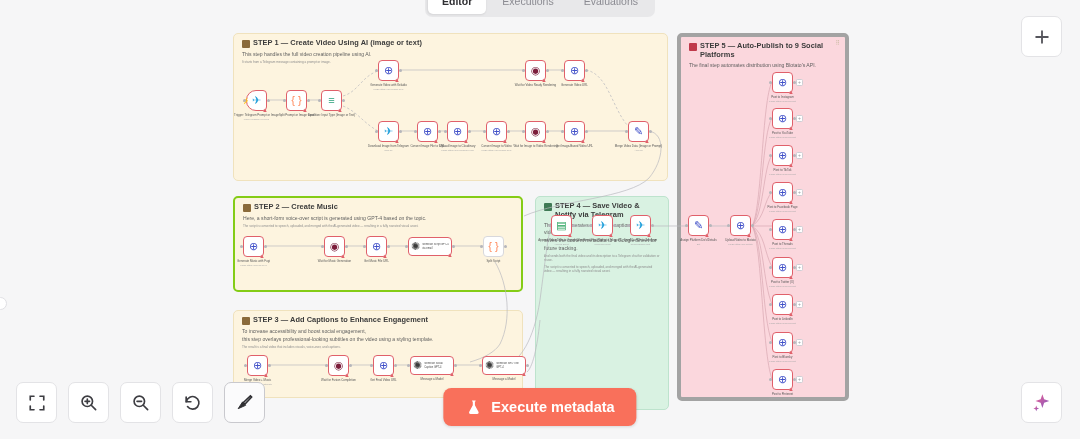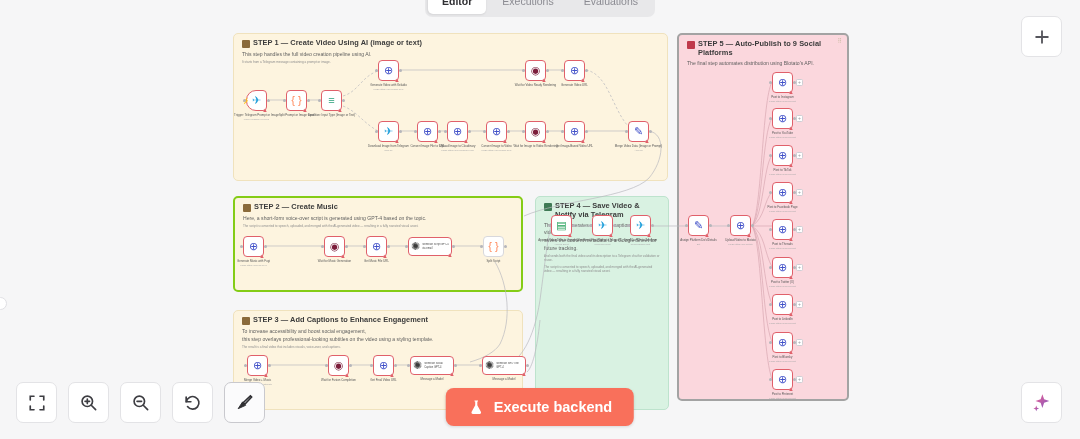--- a/index.html
+++ b/index.html
@@ -20,21 +20,21 @@
   .note { position:absolute; border-radius:5px; padding:5px 8px; overflow:hidden; }
   .note .nh { display:flex; align-items:flex-start; gap:3px; }
   .note .swatch { width:8px; height:8px; border-radius:1px; flex:none; margin-top:1px;}
   .note h3 { font-size:7.4px; font-weight:700; color:#3b3b3b; line-height:1.18; letter-spacing:.05px;}
   .note p.l1 { font-size:5.1px; color:#5e5e5e; line-height:1.42; margin-top:2.5px; }
   .note p.l2 { font-size:3.1px; color:#8d8d8d; line-height:1.45; margin-top:2px; }
   .n1 { background:#fdf4df; border:1px solid #f0e2bd; }
   .n2 { background:#fdf4df; border:2px solid #84cc16; }
   .n3 { background:#fdf4df; border:1px solid #f0e2bd; }
   .n4 { background:#d9f2e2; border:1px solid #bde3cd; }
-  .n5 { background:#fbd7dd; border:2px solid #a3a3a3; }
+  .n5 { background:#fbd7dd; border:4px solid #a3a3a3; }
   .note .dots{position:absolute;top:2px;right:4px;color:#c3b89a;font-size:6px;letter-spacing:1px;}
 
   
   .node { position:absolute; background:#fff; border:1px solid #e0606a; border-radius:4px;
           width:21px; height:21px; display:flex; align-items:center; justify-content:center; }
   .node.plain { border:1px solid #d8d8dc; }
   .node.wide { width:44px; height:19px; border-radius:4px; justify-content:flex-start; padding:0 2px; gap:2px;}
   .node .glyph { font-size:11px; line-height:1; }
   .node .warn { position:absolute; right:-2px; bottom:-3px; font-size:6px; color:#e0606a; }
   .node .mini { font-size:2.6px; color:#4a4a4a; line-height:1.25; overflow:hidden; }
@@ -99,21 +99,21 @@
 
   <div class="note n2" style="left:233px;top:196px;width:290px;height:96px;">
     <div class="nh">
         <span class="swatch" style="background:#8a6a3a"></span>
       <h3>STEP 2 — Create Music</h3>
       </div>
     <p class="l1">Here, a short-form voice-over script is generated using GPT-4 based on the topic.</p>
     <p class="l2">The script is converted to speech, uploaded, and merged with the AI-generated video — resulting in a fully narrated visual asset.</p>
   </div>
 
-  <div class="note n3" style="left:233px;top:310px;width:290px;height:100px;">
+  <div class="note n3" style="left:233px;top:310px;width:290px;height:88px;">
     <div class="nh">
         <span class="swatch" style="background:#8a6a3a"></span>
       <h3>STEP 3 — Add Captions to Enhance Engagement</h3>
       </div>
     <p class="l1">To increase accessibility and boost social engagement,</p>
     <p class="l1" style="margin-top:1px">this step overlays professional-looking subtitles on the video using a styling template.</p>
     <p class="l2">The result is a final video that includes visuals, voice-over, and captions.</p>
   </div>
 
   <div class="note n4" style="left:535px;top:196px;width:134px;height:214px;">
@@ -507,14 +507,14 @@
       </defs>
     <path d="M13 2.5 15 8.4l5.9 2-5.9 2-2 5.9-2-5.9-5.9-2 5.9-2z" fill="url(#g1)"></path>
     <path d="M6 15.5l.9 2.4 2.4.9-2.4.9-.9 2.4-.9-2.4-2.4-.9 2.4-.9z" fill="url(#g1)"></path>
     </svg>
 </div>
 
 <div class="exec">
   <svg width="17" height="17" viewBox="0 0 24 24" fill="#fff">
     <path d="M9.5 2h5v1.6h-1v5.1l5 9.3A2.2 2.2 0 0 1 16.6 21H7.4a2.2 2.2 0 0 1-1.9-3l5-9.3V3.6h-1z"></path>
     </svg>
-  <span>Execute backend</span>
+  <span>Execute metadata</span>
 </div>
 
 </body></html>

